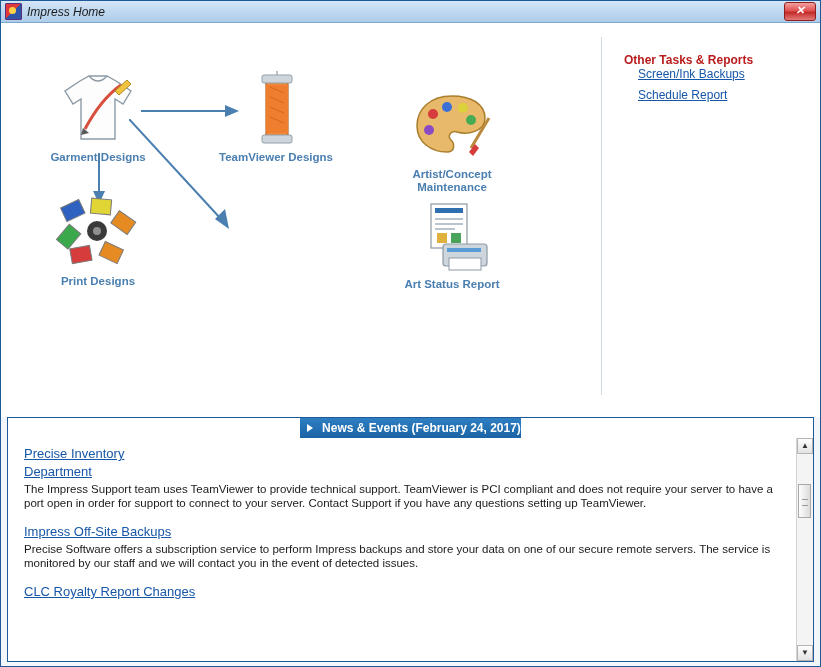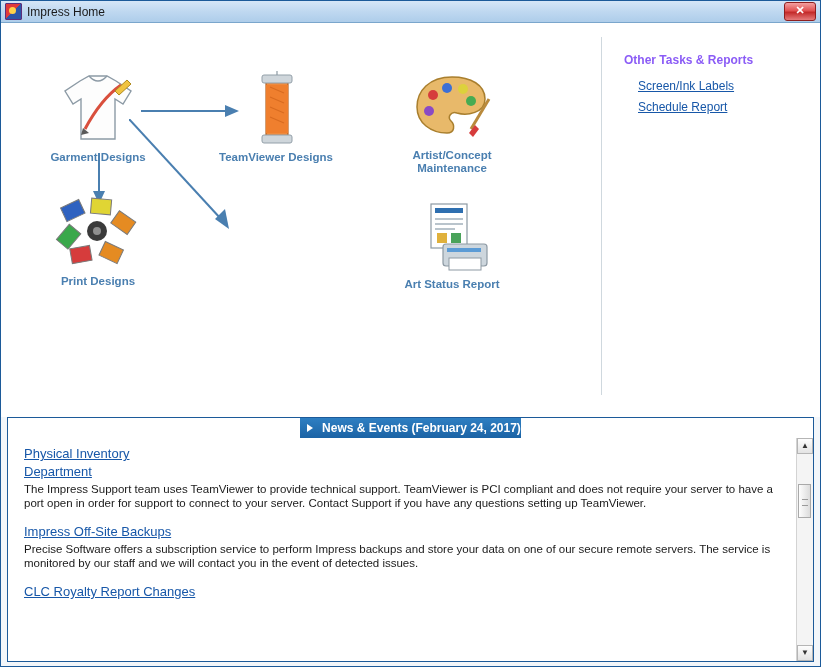--- a/index.html
+++ b/index.html
@@ -26,20 +26,21 @@
   }
   
   .titlebar {
     height: 22px;
     background: linear-gradient(to bottom, #d6e6f7 0%, #bfd8f0 50%, #aecdea 100%);
     border-bottom: 1px solid #7aa6cc;
     display: flex;
     align-items: center;
     padding: 0 2px 0 4px;
     box-sizing: border-box;
+    font-style: italic;
   }
   .app-icon {
     width: 15px;
     height: 15px;
     background: linear-gradient(135deg, #e03a3a 0%, #e03a3a 49%, #2d55a8 50%, #2d55a8 100%);
     border: 1px solid #5d2e7a;
     border-radius: 1px;
     margin-right: 5px;
     position: relative;
     flex: 0 0 auto;
@@ -125,24 +126,24 @@
     flex: 0 0 600px;
   }
   .side-panel {
     flex: 1 1 auto;
     border-left: 1px solid #cfd8de;
     margin: 14px 0 22px 0;
     padding: 16px 0 0 22px;
     box-sizing: border-box;
   }
   .side-title {
-    color: #8b5cf6;
+    color: #b91c1c;
     font-size: 12px;
     font-weight: bold;
-    margin-bottom: 12px;
+    margin-bottom: 0;
   }
   .side-link {
     display: block;
     color: #1757a8;
     font-size: 12px;
     text-decoration: underline;
     margin: 0 0 7px 14px;
     cursor: pointer;
   }
   
@@ -322,21 +323,21 @@
             <rect x="20" y="14" width="22" height="48" fill="#ef7f2e"></rect>
             <path d="M24 16 L38 22 M24 26 L38 32 M24 36 L38 42 M24 46 L38 52" stroke="#d86b20" stroke-width="1.2"></path>
             <rect x="16" y="4" width="30" height="8" rx="2" fill="#cfd6db" stroke="#93a0a9" stroke-width="1"></rect>
             <rect x="16" y="64" width="30" height="8" rx="2" fill="#cfd6db" stroke="#93a0a9" stroke-width="1"></rect>
             <path d="M31 4 L31 0" stroke="#8d9aa3" stroke-width="1.2"></path>
           </svg>
         </div>
         <div class="caption">TeamViewer Designs</div>
       </div>
 
-      <div class="tile" style="left:392px; top:46px;">
+      <div class="tile" style="left:392px; top:65px;">
         <div class="art">
           <svg width="86" height="76" viewBox="0 0 86 76">
             <path d="M43 8 C20 8 8 22 8 38 C8 54 22 64 38 64 C46 64 46 56 42 52 C38 48 42 42 48 44 C58 47 76 44 76 30 C76 16 62 8 43 8 Z" fill="#e8b96a" stroke="#a97f2e" stroke-width="1.5"></path>
             <circle cx="24" cy="26" r="5" fill="#d63c3c"></circle>
             <circle cx="38" cy="19" r="5" fill="#3c6fd6"></circle>
             <circle cx="54" cy="20" r="5" fill="#ddd13c"></circle>
             <circle cx="62" cy="32" r="5" fill="#46ab52"></circle>
             <circle cx="20" cy="42" r="5" fill="#8a4bc4"></circle>
             <path d="M62 60 L80 30" stroke="#b98a3c" stroke-width="3"></path>
             <path d="M60 64 L66 56 L70 60 L64 68 Z" fill="#d63c3c"></path>
@@ -380,32 +381,32 @@
             <rect x="40" y="60" width="32" height="12" fill="#ffffff" stroke="#8d99a3" stroke-width="1"></rect>
             <rect x="38" y="50" width="34" height="4" fill="#5b9bd5"></rect>
           </svg>
         </div>
         <div class="caption">Art Status Report</div>
       </div>
     </div>
 
     <div class="side-panel">
       <div class="side-title">Other Tasks &amp; Reports</div>
-      <a class="side-link">Screen/Ink Labels</a>
+      <a class="side-link">Screen/Ink Backups</a>
       <a class="side-link">Schedule Report</a>
     </div>
   </div>
 
   <div class="news">
     <div class="news-header">News &amp; Events (February 24, 2017)</div>
     <div class="news-body-wrap">
       <div class="news-body">
 
         <div>
-          <a class="news-item-title">Physical Inventory</a>
+          <a class="news-item-title">Precise Inventory</a>
         </div>
 
         <div>
           <a class="news-item-title">Department</a>
           <p class="news-item-body">The Impress Support team uses TeamViewer to provide technical support. TeamViewer is PCI compliant and does not require your server to have a port open in order for support to connect to your server. Contact Support if you have any questions setting up TeamViewer.</p>
         </div>
 
         <div>
           <a class="news-item-title">Impress Off-Site Backups</a>
           <p class="news-item-body">Precise Software offers a subscription service to perform Impress backups and store your data on one of our secure remote servers. The service is monitored by our staff and we will contact you in the event of detected issues.</p>

